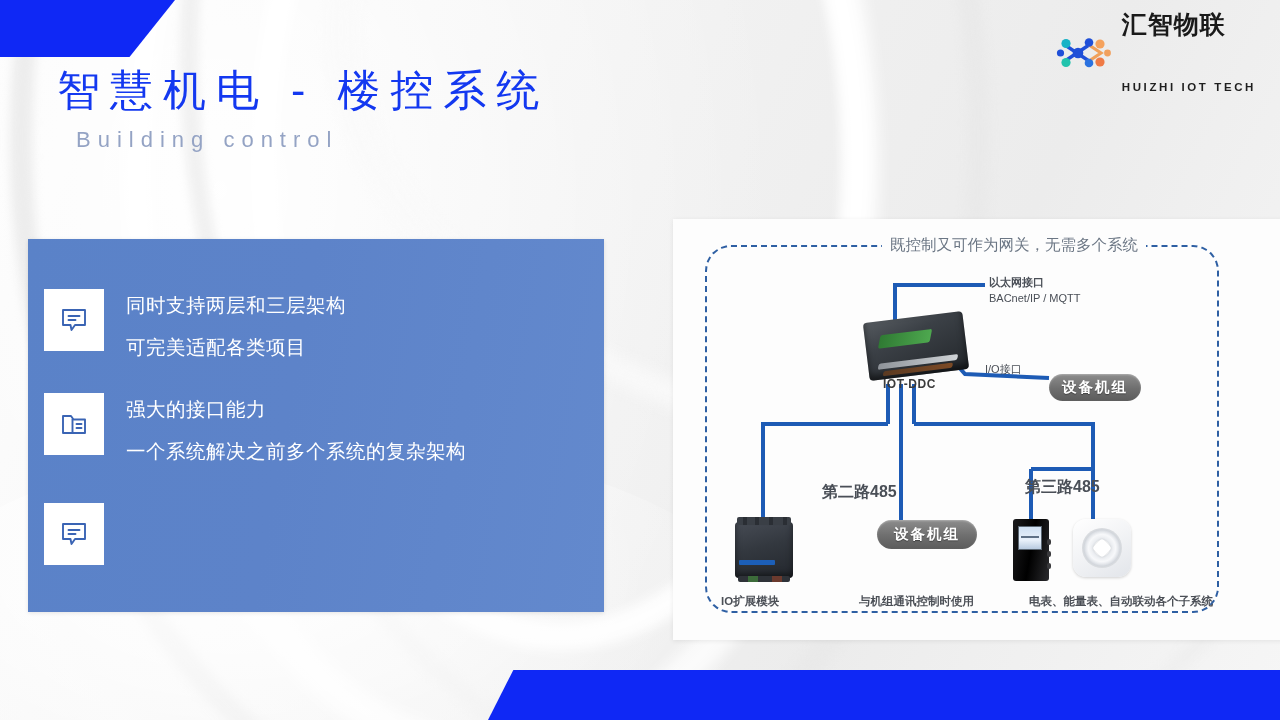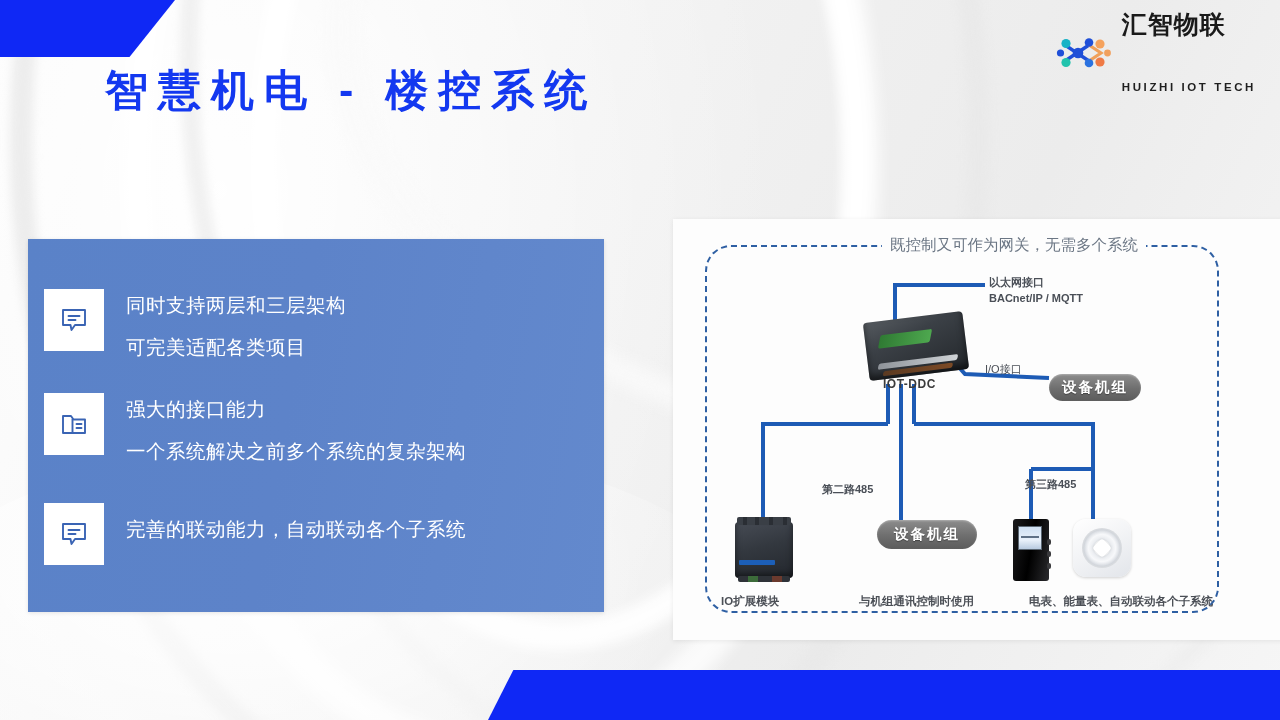--- a/index.html
+++ b/index.html
@@ -94,25 +94,24 @@
     width: 792px; height: 50px;
     background: #0f28f5;
     clip-path: polygon(3.2% 0, 100% 0, 100% 100%, 0 100%);
   }
 
   
   .title-zh {
     position: absolute;
     left: 57px; top: 62px;
     font-size: 43px;
-    font-weight: bold;
+    font-weight: normal;
     color: #1338f0;
     letter-spacing: 10px;
     white-space: nowrap;
-    margin-left: 48px;
   }
   .title-en {
     position: absolute;
     left: 76px; top: 127px;
     font-size: 22px;
     color: #94a3c4;
     letter-spacing: 7px;
     white-space: nowrap;
   }
 
@@ -264,21 +263,21 @@
   }
 
   .port-label {
     position: absolute;
     font-size: 11px;
     color: #4a4f57;
     line-height: 1.45;
     white-space: nowrap;
   }
   .port-eth { left: 316px; top: 56px; font-weight: bold; }
-  .port-eth .sub { font-weight: bold; }
+  .port-eth .sub { font-weight: normal; }
   .port-io { left: 312px; top: 143px; font-weight: normal; }
 
   .pill {
     position: absolute;
     background: linear-gradient(180deg, #8d8d8d 0%, #6e6e6e 55%, #5c5c5c 100%);
     border-radius: 18px;
     color: #ffffff;
     font-size: 14.5px;
     font-weight: bold;
     letter-spacing: 2px;
@@ -287,21 +286,21 @@
     justify-content: center;
     text-shadow: 0 1px 1px rgba(0,0,0,0.35);
     box-shadow: inset 0 1px 2px rgba(255,255,255,0.3);
     margin-top: 9px;
   }
   .pill-1 { left: 376px; top: 146px; width: 92px; height: 27px; }
   .pill-2 { left: 204px; top: 292px; width: 100px; height: 29px; }
 
   .bus-label {
     position: absolute;
-    font-size: 11px;
+    font-size: 16px;
     font-weight: bold;
     color: #4a4f57;
     white-space: nowrap;
   }
   .bus-1 { left: 149px; top: 263px; }
   .bus-2 { left: 352px; top: 258px; }
 
   .cap {
     position: absolute;
     font-size: 11.5px;
@@ -412,20 +411,21 @@
   <div class="swoosh sw2"></div>
   <div class="swoosh sw4"></div>
   <div class="swoosh sw5"></div>
   <div class="swoosh sw6"></div>
   <div class="sw-bottom"></div>
 
   <div class="corner-tl"></div>
   <div class="corner-br"></div>
 
   <div class="title-zh">智慧机电 - 楼控系统</div>
+  <div class="title-en">Building control</div>
 
   <div class="logo">
     <svg class="logo-mark" viewBox="0 0 58 40">
       <g stroke="#1f4fd8" stroke-width="3.4" fill="none" stroke-linecap="round">
         <path d="M10 12 L22 20 L10 28"></path>
         <path d="M22 20 L34 12"></path>
         <path d="M22 20 L34 28"></path>
       </g>
       <g stroke="#f0a05a" stroke-width="3.2" fill="none" stroke-linecap="round">
         <path d="M34 12 L46 20 L34 28"></path>
@@ -478,23 +478,20 @@
     </div>
 
     <div class="feat feat3">
       <div class="feat-icon">
         <svg width="30" height="30" viewBox="0 0 30 30" fill="none" stroke="#3a64b4" stroke-width="1.9" stroke-linejoin="round" stroke-linecap="round">
           <path d="M4 5 H26 V20 H16 L12.5 25 L11.5 20 H4 Z"></path>
           <path d="M9.5 11 H20.5"></path>
           <path d="M9.5 15 H16.5"></path>
         </svg>
       </div>
-      <div class="feat-lines">
-        <div class="feat-line">完善的联动能力，自动联动各个子系统</div>
-      </div>
     </div>
 
   </div>
 
   <div class="diagram-card">
 
     <div class="dashed-box"></div>
     <div class="dash-title">既控制又可作为网关，无需多个系统</div>
 
     <svg class="svg-wires" viewBox="0 0 578 421">

